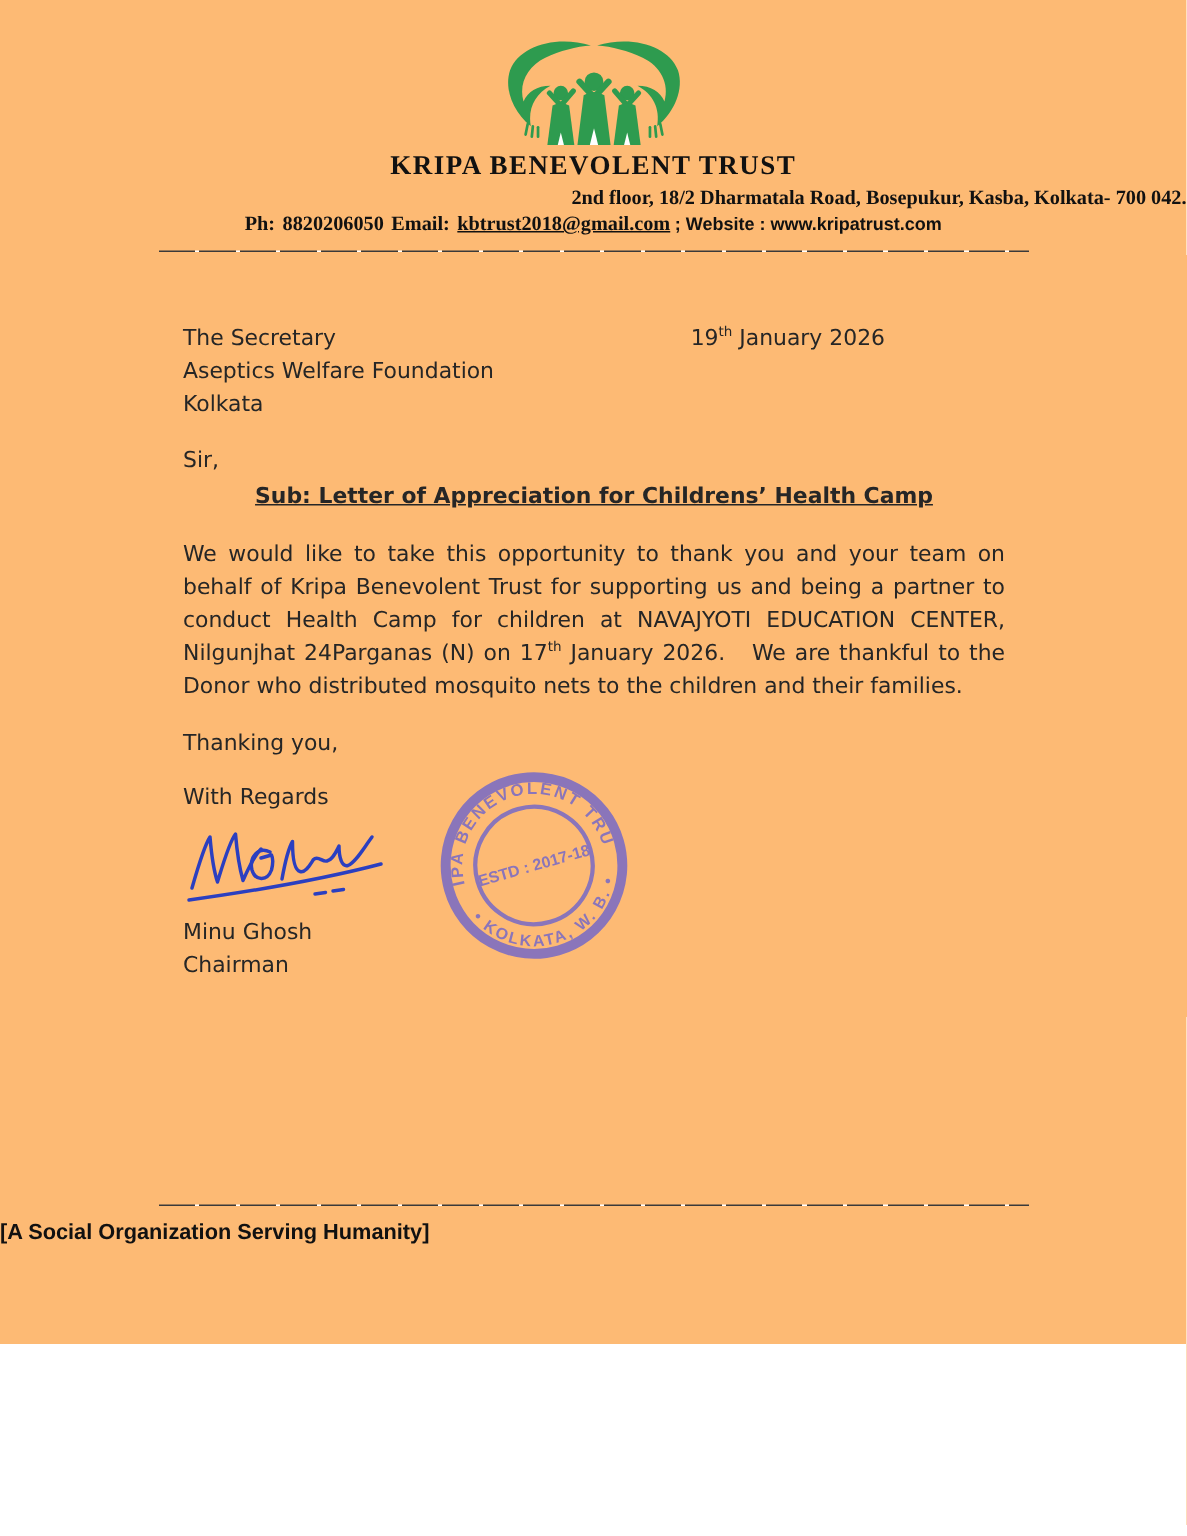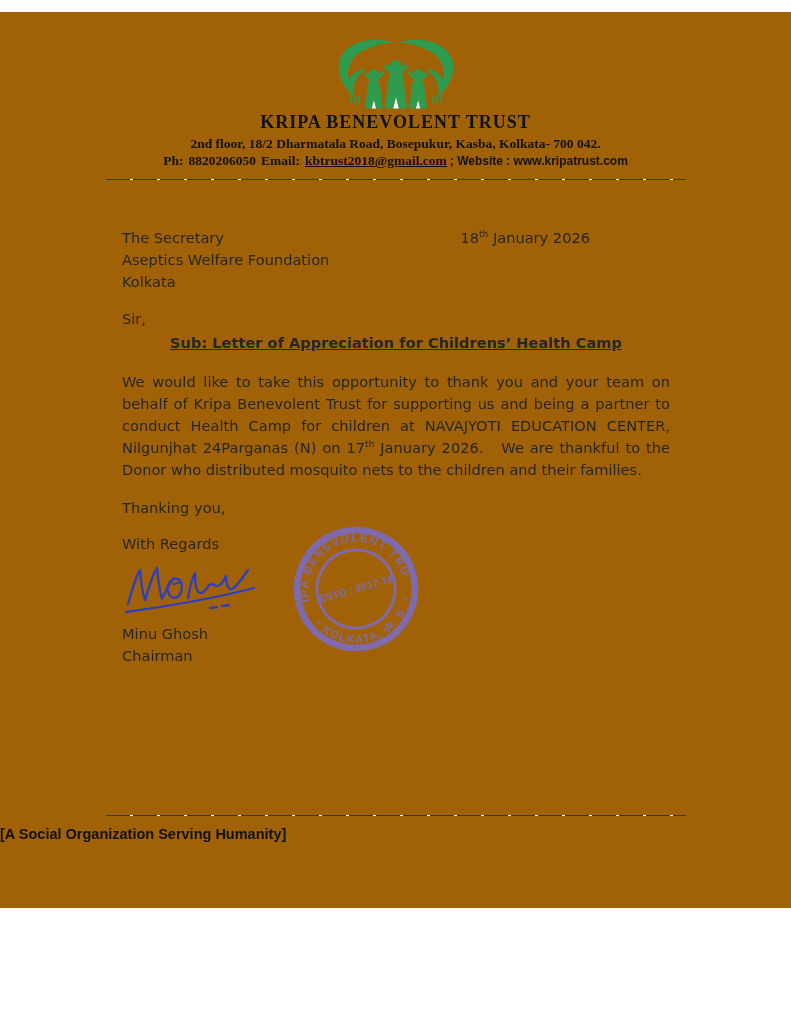--- a/index.html
+++ b/index.html
@@ -1,30 +1,30 @@
 <!DOCTYPE html>
 <html><head>
 <meta charset="utf-8">
 <style>
   * { margin:0; padding:0; box-sizing:border-box; }
   html,body { background:#ffffff; }
   .page {
-    position:relative; width:791px; height:896px; margin:12px auto;
-    background:#a16207; overflow:hidden; color:#1f1f1f;
+    position:relative; width:791px; height:896px; margin:0 auto;
+    background:#fdba74; overflow:hidden; color:#1f1f1f;
   }
   
   .letterhead { text-align:center; padding-top:22px; }
   .logo-wrap { line-height:0; }
   .org-name {
     font-family:"Liberation Serif", serif; font-weight:bold;
     font-size:18px; letter-spacing:1px; color:#111; margin-top:2px;
   }
   .org-address {
     font-family:"Liberation Serif", serif; font-weight:bold;
-    font-size:13.5px; color:#111; margin-top:3px;
+    font-size:13.5px; color:#111; margin-top:3px;text-align:right;
   }
   .org-contact {
     font-family:"Liberation Serif", serif; font-weight:bold;
     font-size:13.5px; color:#111; margin-top:1px;
   }
   .org-contact .sp { margin-right:5px; }
   .email-link { text-decoration:underline; }
   .website-text {
     font-family:"Liberation Sans", sans-serif; font-weight:bold;
     font-size:12px; margin-left:3px;
@@ -132,21 +132,21 @@
       <span class="sp">Ph:</span><span class="sp">8820206050</span><span class="sp">Email:</span><span class="email-link">kbtrust2018@gmail.com</span><span class="website-text">; Website : www.kripatrust.com</span>
     </div>
     <div class="head-divider"></div>
   </div>
 
   <div class="letter-body">
 
 
     <div class="line date-row">
       <span>The Secretary</span>
-      <span class="date-block"><span>18</span><sup>th</sup><span> January 2026</span></span>
+      <span class="date-block"><span>19</span><sup>th</sup><span> January 2026</span></span>
     </div>
 
     <div class="line">Aseptics Welfare Foundation</div>
     <div class="line">Kolkata</div>
 
     <div class="line salutation">Sir,</div>
 
     <div class="subject-line">Sub: Letter of Appreciation for Childrens’ Health Camp</div>
 
     <p class="para"><span>We would like to take this opportunity to thank you and your team on behalf of Kripa Benevolent Trust for supporting us and being a partner to conduct Health Camp for children at NAVAJYOTI EDUCATION CENTER, Nilgunjhat 24Parganas (N) on 17</span><sup>th</sup><span> January 2026.&nbsp;&nbsp; We are thankful to the Donor who distributed mosquito nets to the children and their families.</span></p>

